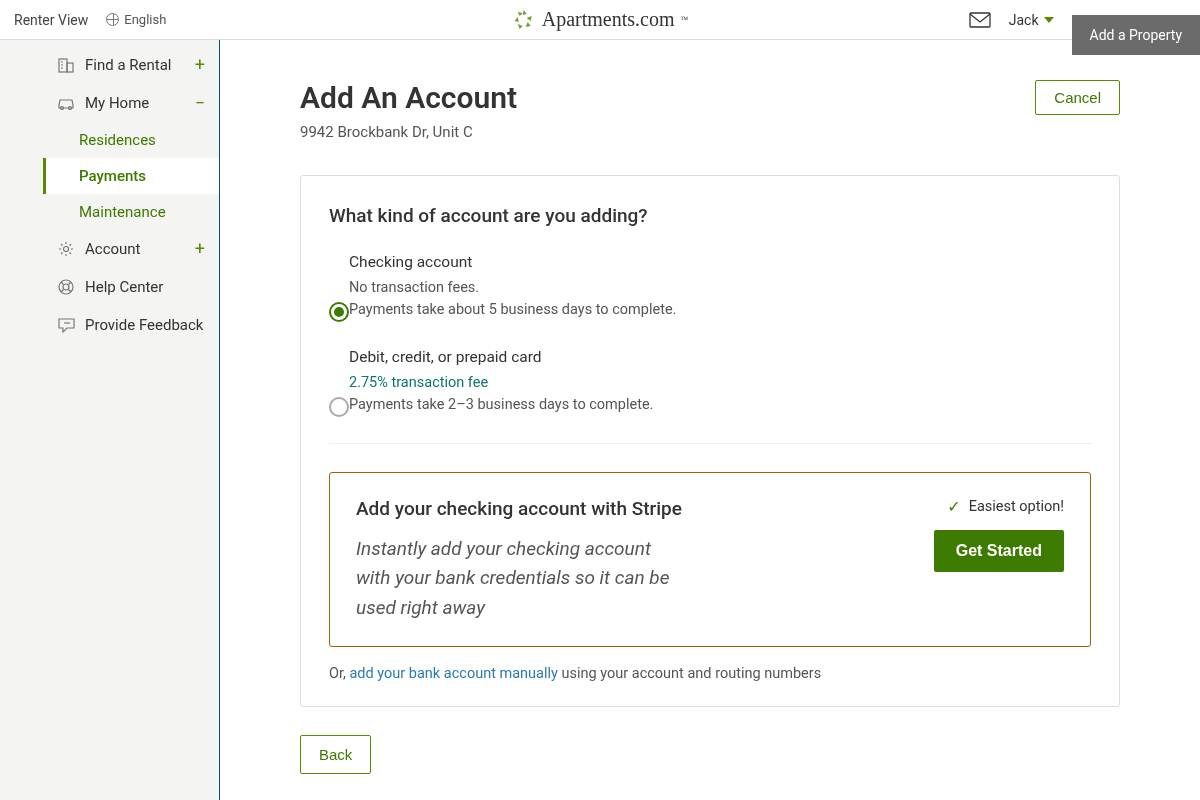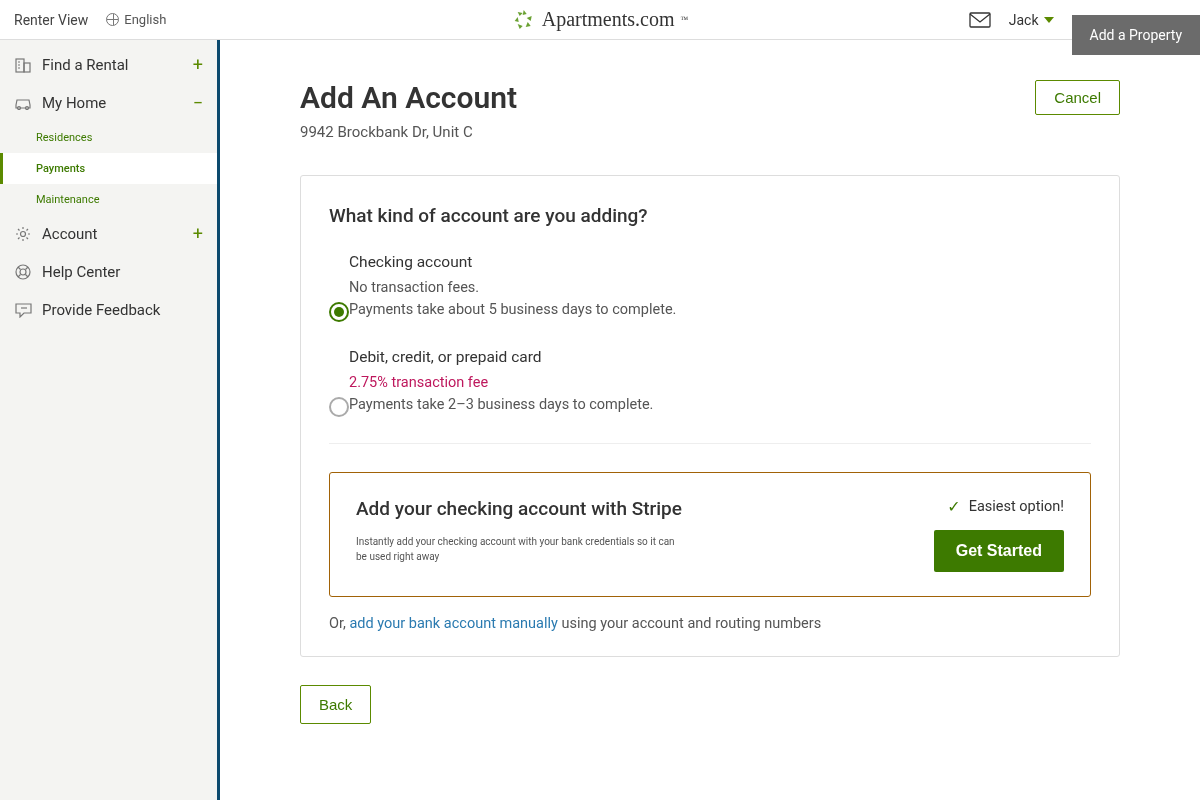--- a/index.html
+++ b/index.html
@@ -103,22 +103,23 @@
   }
 
   
   .layout {
     display:flex;
     height: calc(800px - 40px);
   }
   .sidebar {
     width: 220px;
     background:#f4f4f2;
-    border-right:3px solid #0c4a6e;
+    border-right:1px solid #0c4a6e;
     padding-top: 6px;
+    padding-left: 43px;
   }
   .nav-item {
     display:flex;
     align-items:center;
     padding: 10px 14px;
     font-size:15px;
     color:#333;
     cursor:pointer;
     gap:10px;
     position:relative;
@@ -133,21 +134,21 @@
   .nav-icon svg { stroke:#777; fill:none; }
   .nav-action {
     margin-left:auto;
     color:#5b8a00;
     font-size:18px;
     font-weight:400;
     line-height:1;
   }
   .sub-item {
     padding: 9px 14px 9px 36px;
-    font-size:11px;
+    font-size:15px;
     color:#3d7a00;
     cursor:pointer;
   }
   .sub-item.active {
     background:#fff;
     border-left:3px solid #5b8a00;
     padding-left:33px;
     color:#3d7a00;
     font-weight:500;
   }
@@ -227,21 +228,21 @@
     font-size:15.5px;
     color:#333;
     margin-bottom:6px;
   }
   .option-sub {
     font-size:14.5px;
     color:#555;
     line-height:1.55;
   }
   .fee {
-    color:#be185d;
+    color:#0f766e;
   }
 
   .divider {
     border:none;
     border-top:1px solid #eee;
     margin: 8px 0 28px 0;
   }
 
   .stripe-box {
     border:1px solid #a16207;
@@ -252,24 +253,25 @@
     align-items:flex-start;
   }
   .stripe-left { flex:1; }
   .stripe-title {
     font-size:19px;
     font-weight:500;
     color:#333;
     margin-bottom:14px;
   }
   .stripe-desc {
-    font-size:10px;
+    font-size:19px;
     color:#555;
     line-height:1.55;
     max-width: 320px;
+    font-style: italic;
   }
   .stripe-right {
     display:flex;
     flex-direction:column;
     align-items:flex-end;
     gap:14px;
   }
   .easiest {
     display:flex;
     align-items:center;

